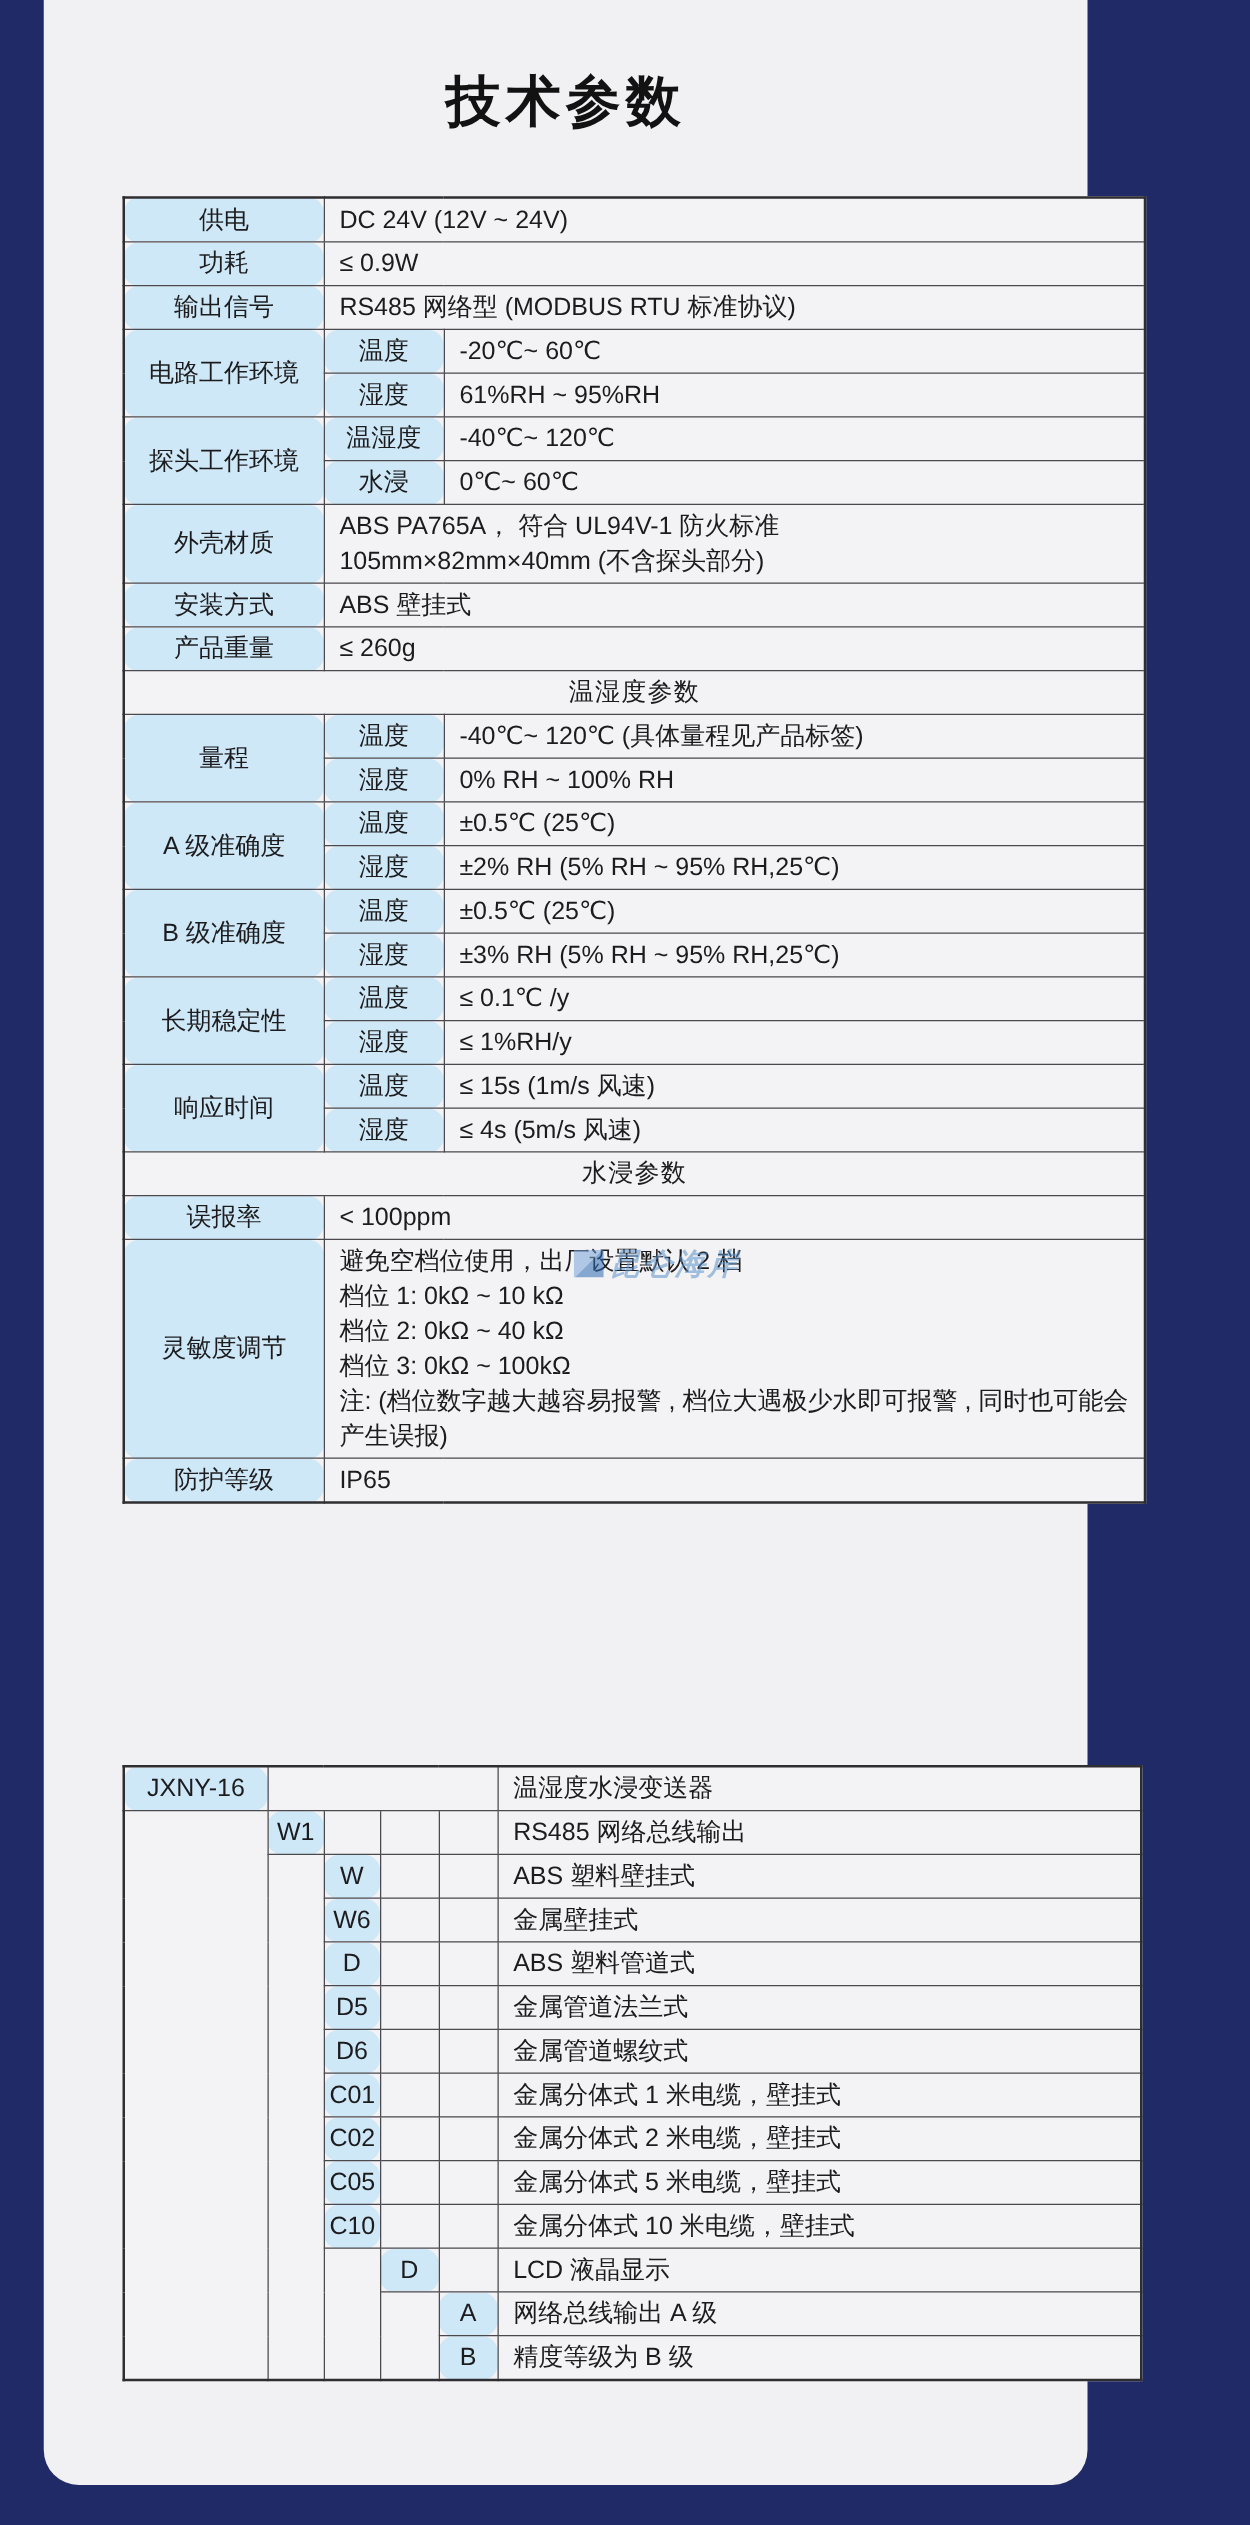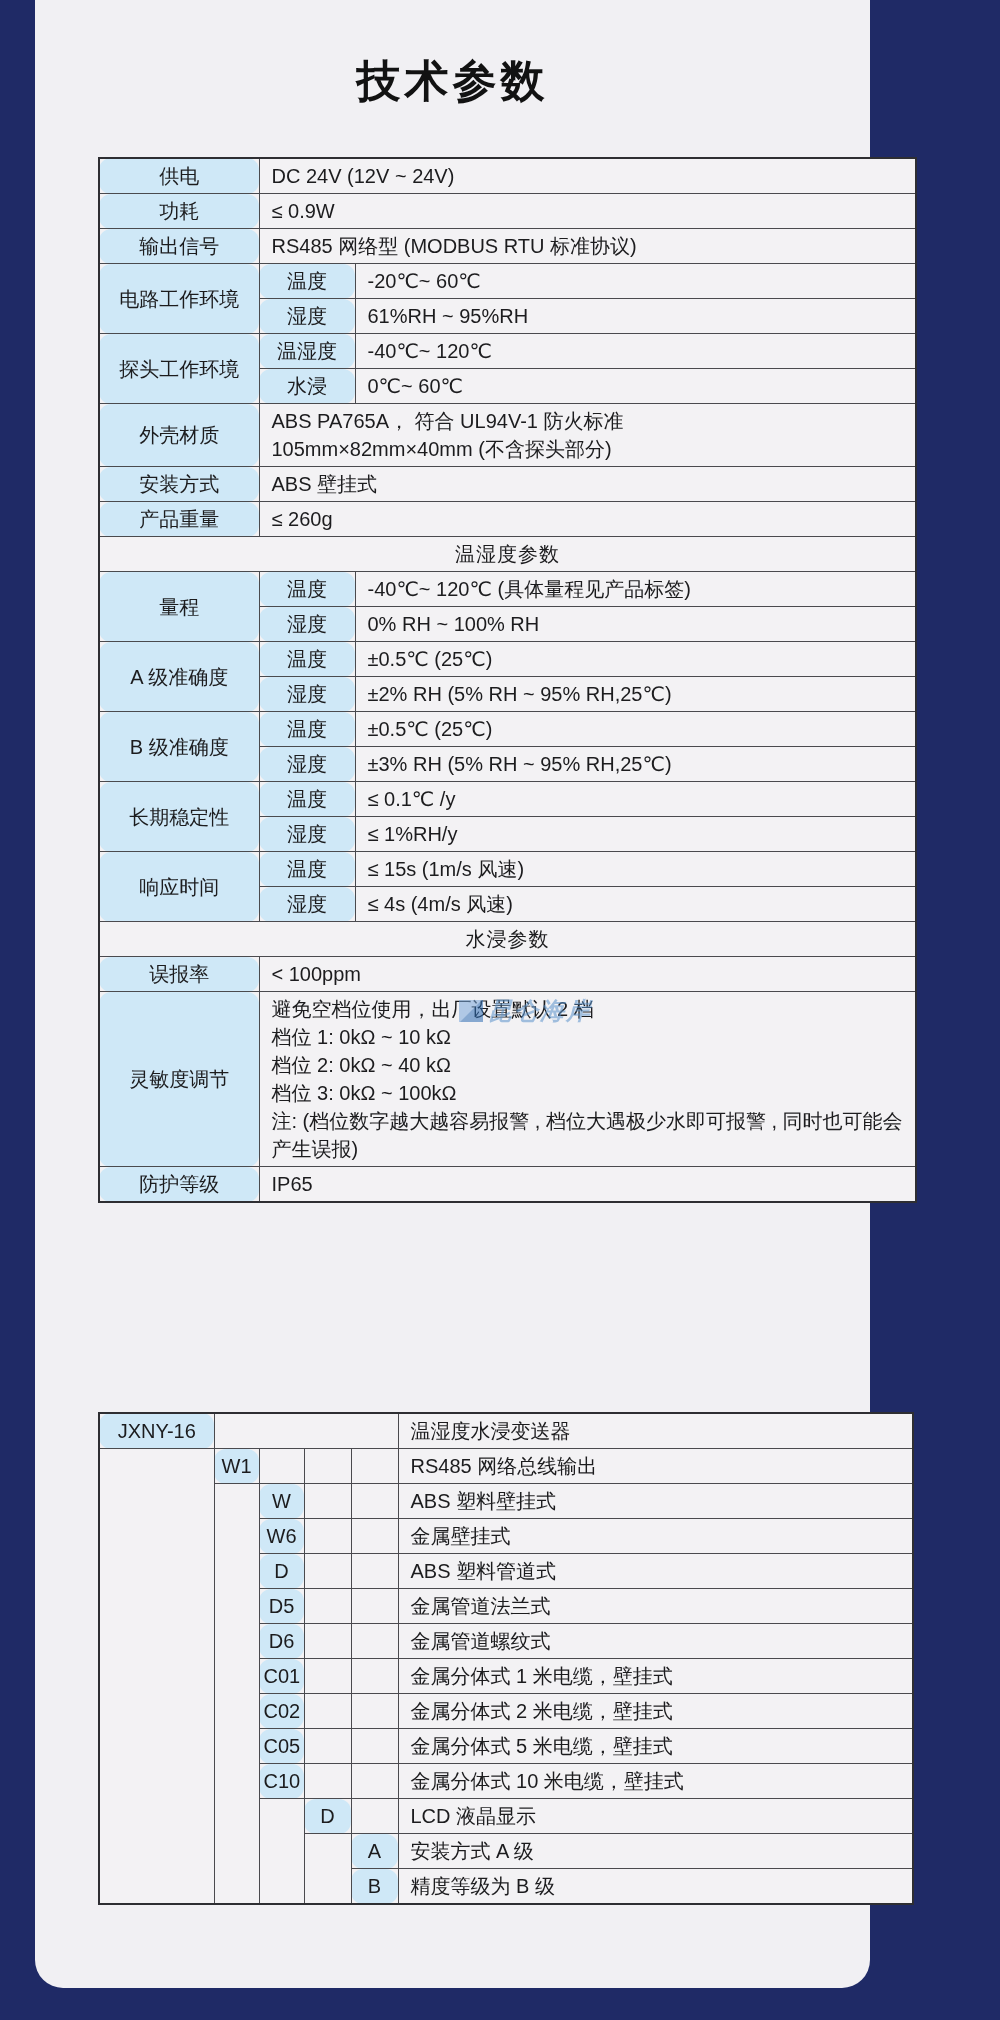--- a/index.html
+++ b/index.html
@@ -170,21 +170,21 @@
           <td class="sub">湿度</td>
           <td class="val">≤ 1%RH/y</td>
         </tr>
         <tr>
           <td rowspan="2" class="lab">响应时间</td>
           <td class="sub">温度</td>
           <td class="val">≤ 15s (1m/s 风速)</td>
         </tr>
         <tr>
           <td class="sub">湿度</td>
-          <td class="val">≤ 4s (4m/s 风速)</td>
+          <td class="val">≤ 4s (5m/s 风速)</td>
         </tr>
         <tr>
           <td colspan="3" class="sec">水浸参数</td>
         </tr>
         <tr>
           <td class="lab">误报率</td>
           <td colspan="2" class="val">&lt; 100ppm</td>
         </tr>
         <tr>
           <td class="lab">灵敏度调节</td>
@@ -287,21 +287,21 @@
         </tr>
         <tr>
           <td rowspan="3" class="empty"></td>
           <td class="code">D</td>
           <td class="empty"></td>
           <td class="desc">LCD 液晶显示</td>
         </tr>
         <tr>
           <td rowspan="2" class="empty"></td>
           <td class="code">A</td>
-          <td class="desc">安装方式 A 级</td>
+          <td class="desc">网络总线输出 A 级</td>
         </tr>
         <tr>
           <td class="code">B</td>
           <td class="desc">精度等级为 B 级</td>
         </tr>
       </tbody>
   </table>
 
 </div>
 

